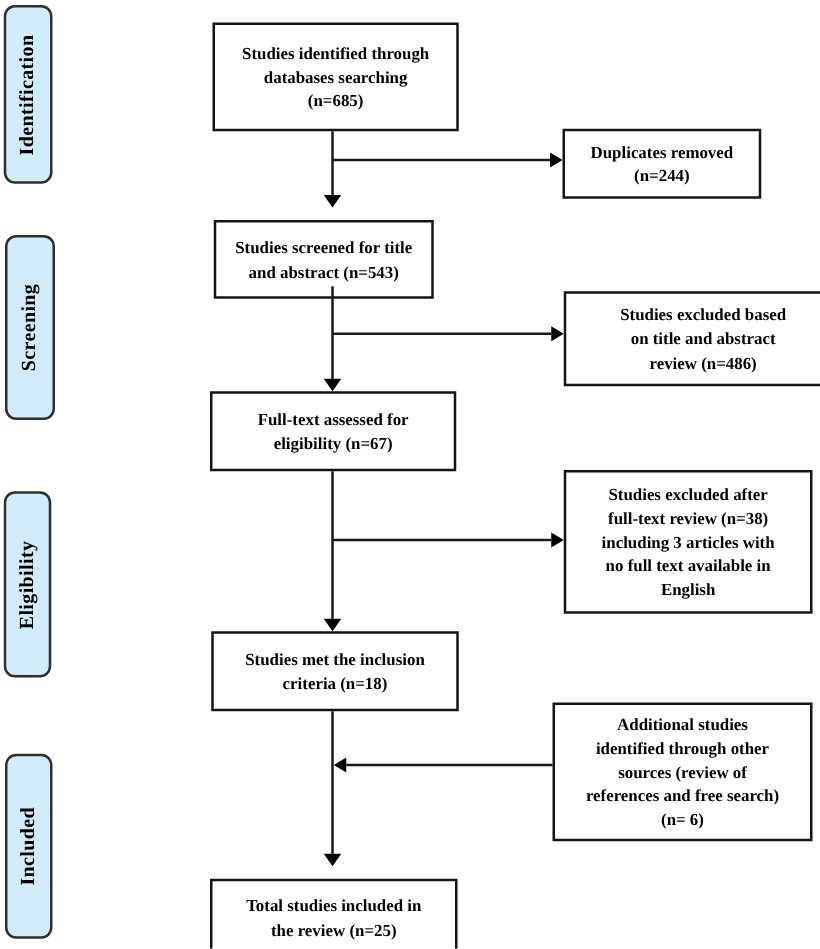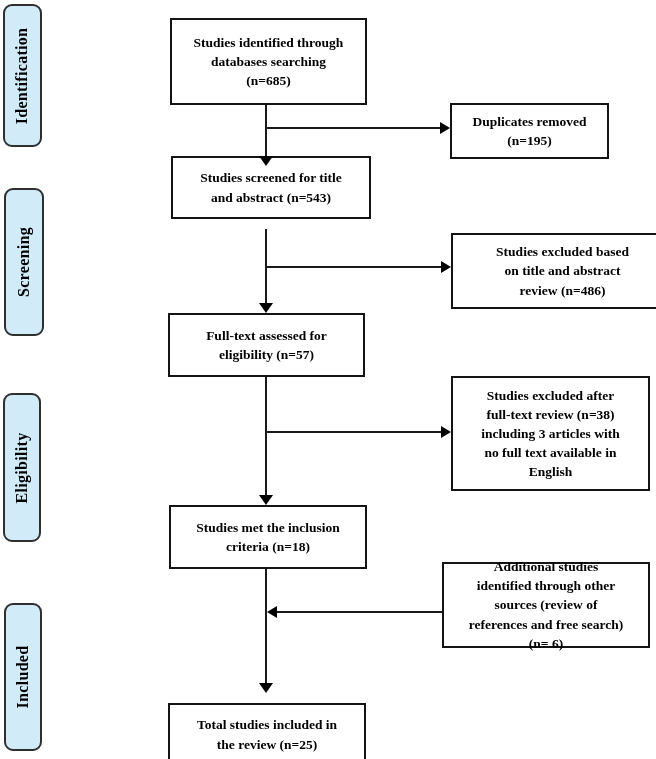--- a/index.html
+++ b/index.html
@@ -80,40 +80,40 @@
   <div class="stage" style="left:3px; top:393px; width:38px; height:149px;">
     <span>Eligibility</span>
   </div>
   <div class="stage" style="left:4px; top:603px; width:38px; height:148px;">
     <span>Included</span>
   </div>
 
   <div class="fbox" style="left:170px; top:18px; width:197px; height:87px;">Studies identified through
 databases searching
 (n=685)</div>
-  <div class="fbox" style="left:171px; top:156px; width:200px; height:63px;">Studies screened for title
+  <div class="fbox" style="left:171px; top:176px; width:176px; height:63px;">Studies screened for title
 and abstract (n=543)</div>
   <div class="fbox" style="left:168px; top:313px; width:197px; height:64px;">Full-text assessed for
-eligibility (n=57)</div>
+eligibility (n=67)</div>
   <div class="fbox" style="left:169px; top:505px; width:198px; height:64px;">Studies met the inclusion
 criteria (n=18)</div>
   <div class="fbox" style="left:168px; top:693px; width:198px; height:63px;margin-top:10px;">Total studies included in
 the review (n=25)</div>
 
   <div class="fbox" style="left:450px; top:103px; width:159px; height:56px;">Duplicates removed
-(n=195)</div>
+(n=244)</div>
   <div class="fbox" style="left:451px; top:233px; width:223px; height:76px;">Studies excluded based
 on title and abstract
 review (n=486)</div>
   <div class="fbox" style="left:451px; top:376px; width:199px; height:115px;">Studies excluded after
 full-text review (n=38)
 including 3 articles with
 no full text available in
 English</div>
-  <div class="fbox" style="left:442px; top:562px; width:208px; height:86px;font-family:Liberation Serif, serif;">Additional studies
+  <div class="fbox" style="left:442px; top:562px; width:208px; height:111px;font-family:Liberation Serif, serif;">Additional studies
 identified through other
 sources (review of
 references and free search)
 (n= 6)</div>
 
   <div class="vline" style="left:265px; top:105px; height:52px;"></div>
   <div class="arr-down" style="left:259px; top:156px;"></div>
   <div class="hline" style="left:266px; top:127px; width:174px;"></div>
   <div class="arr-right" style="left:440px; top:122px;"></div>
 

